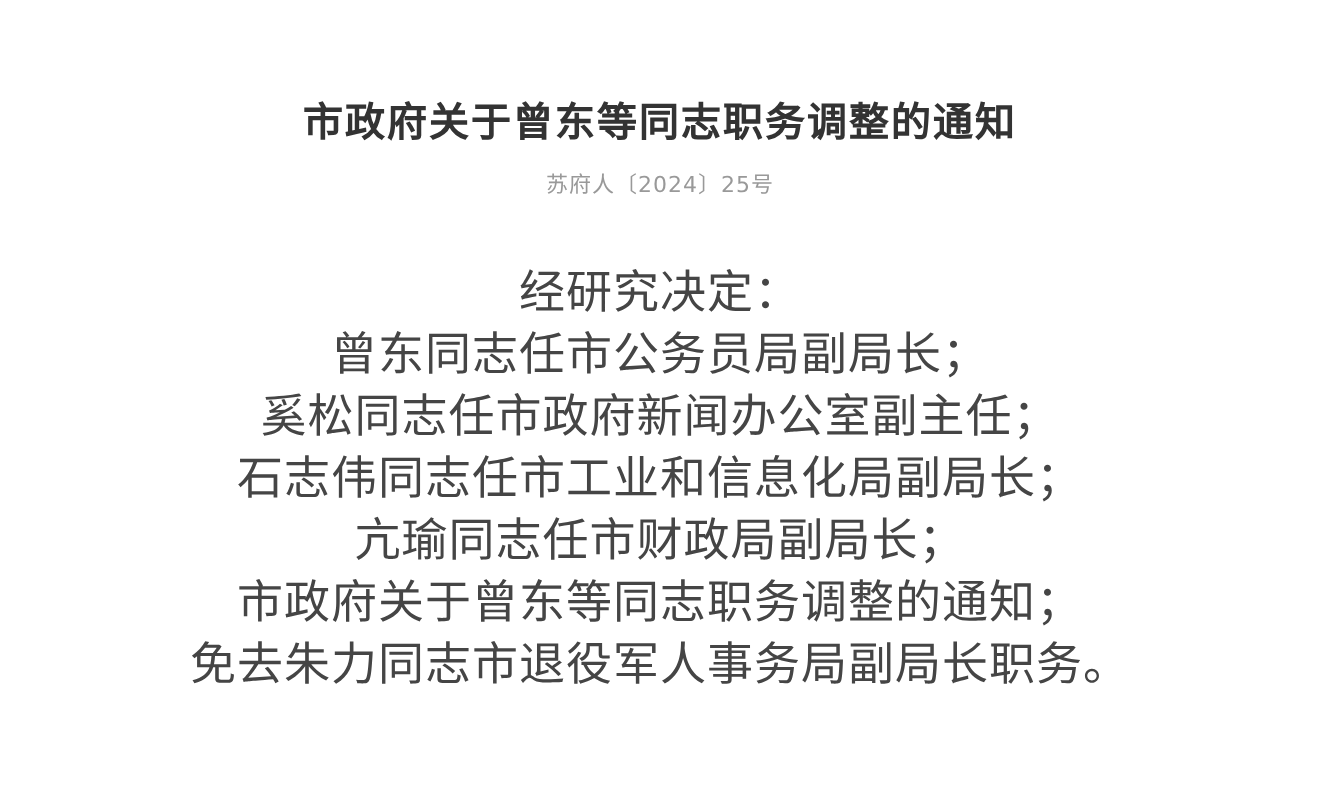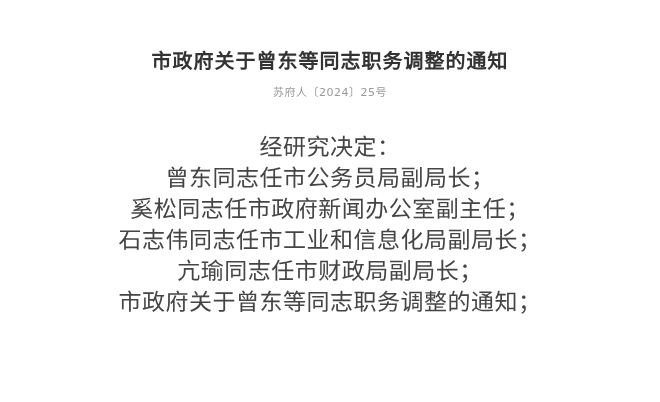--- a/index.html
+++ b/index.html
@@ -57,14 +57,15 @@
 
   <div class="doc-number">苏府人〔2024〕25号</div>
 
   <div class="doc-body">
     <p>经研究决定：</p>
     <p>曾东同志任市公务员局副局长；</p>
     <p>奚松同志任市政府新闻办公室副主任；</p>
     <p>石志伟同志任市工业和信息化局副局长；</p>
     <p>亢瑜同志任市财政局副局长；</p>
     <p>市政府关于曾东等同志职务调整的通知；</p>
+    <p>免去朱力同志市退役军人事务局副局长职务。</p>
   </div>
 </div>
 
 </body></html>

